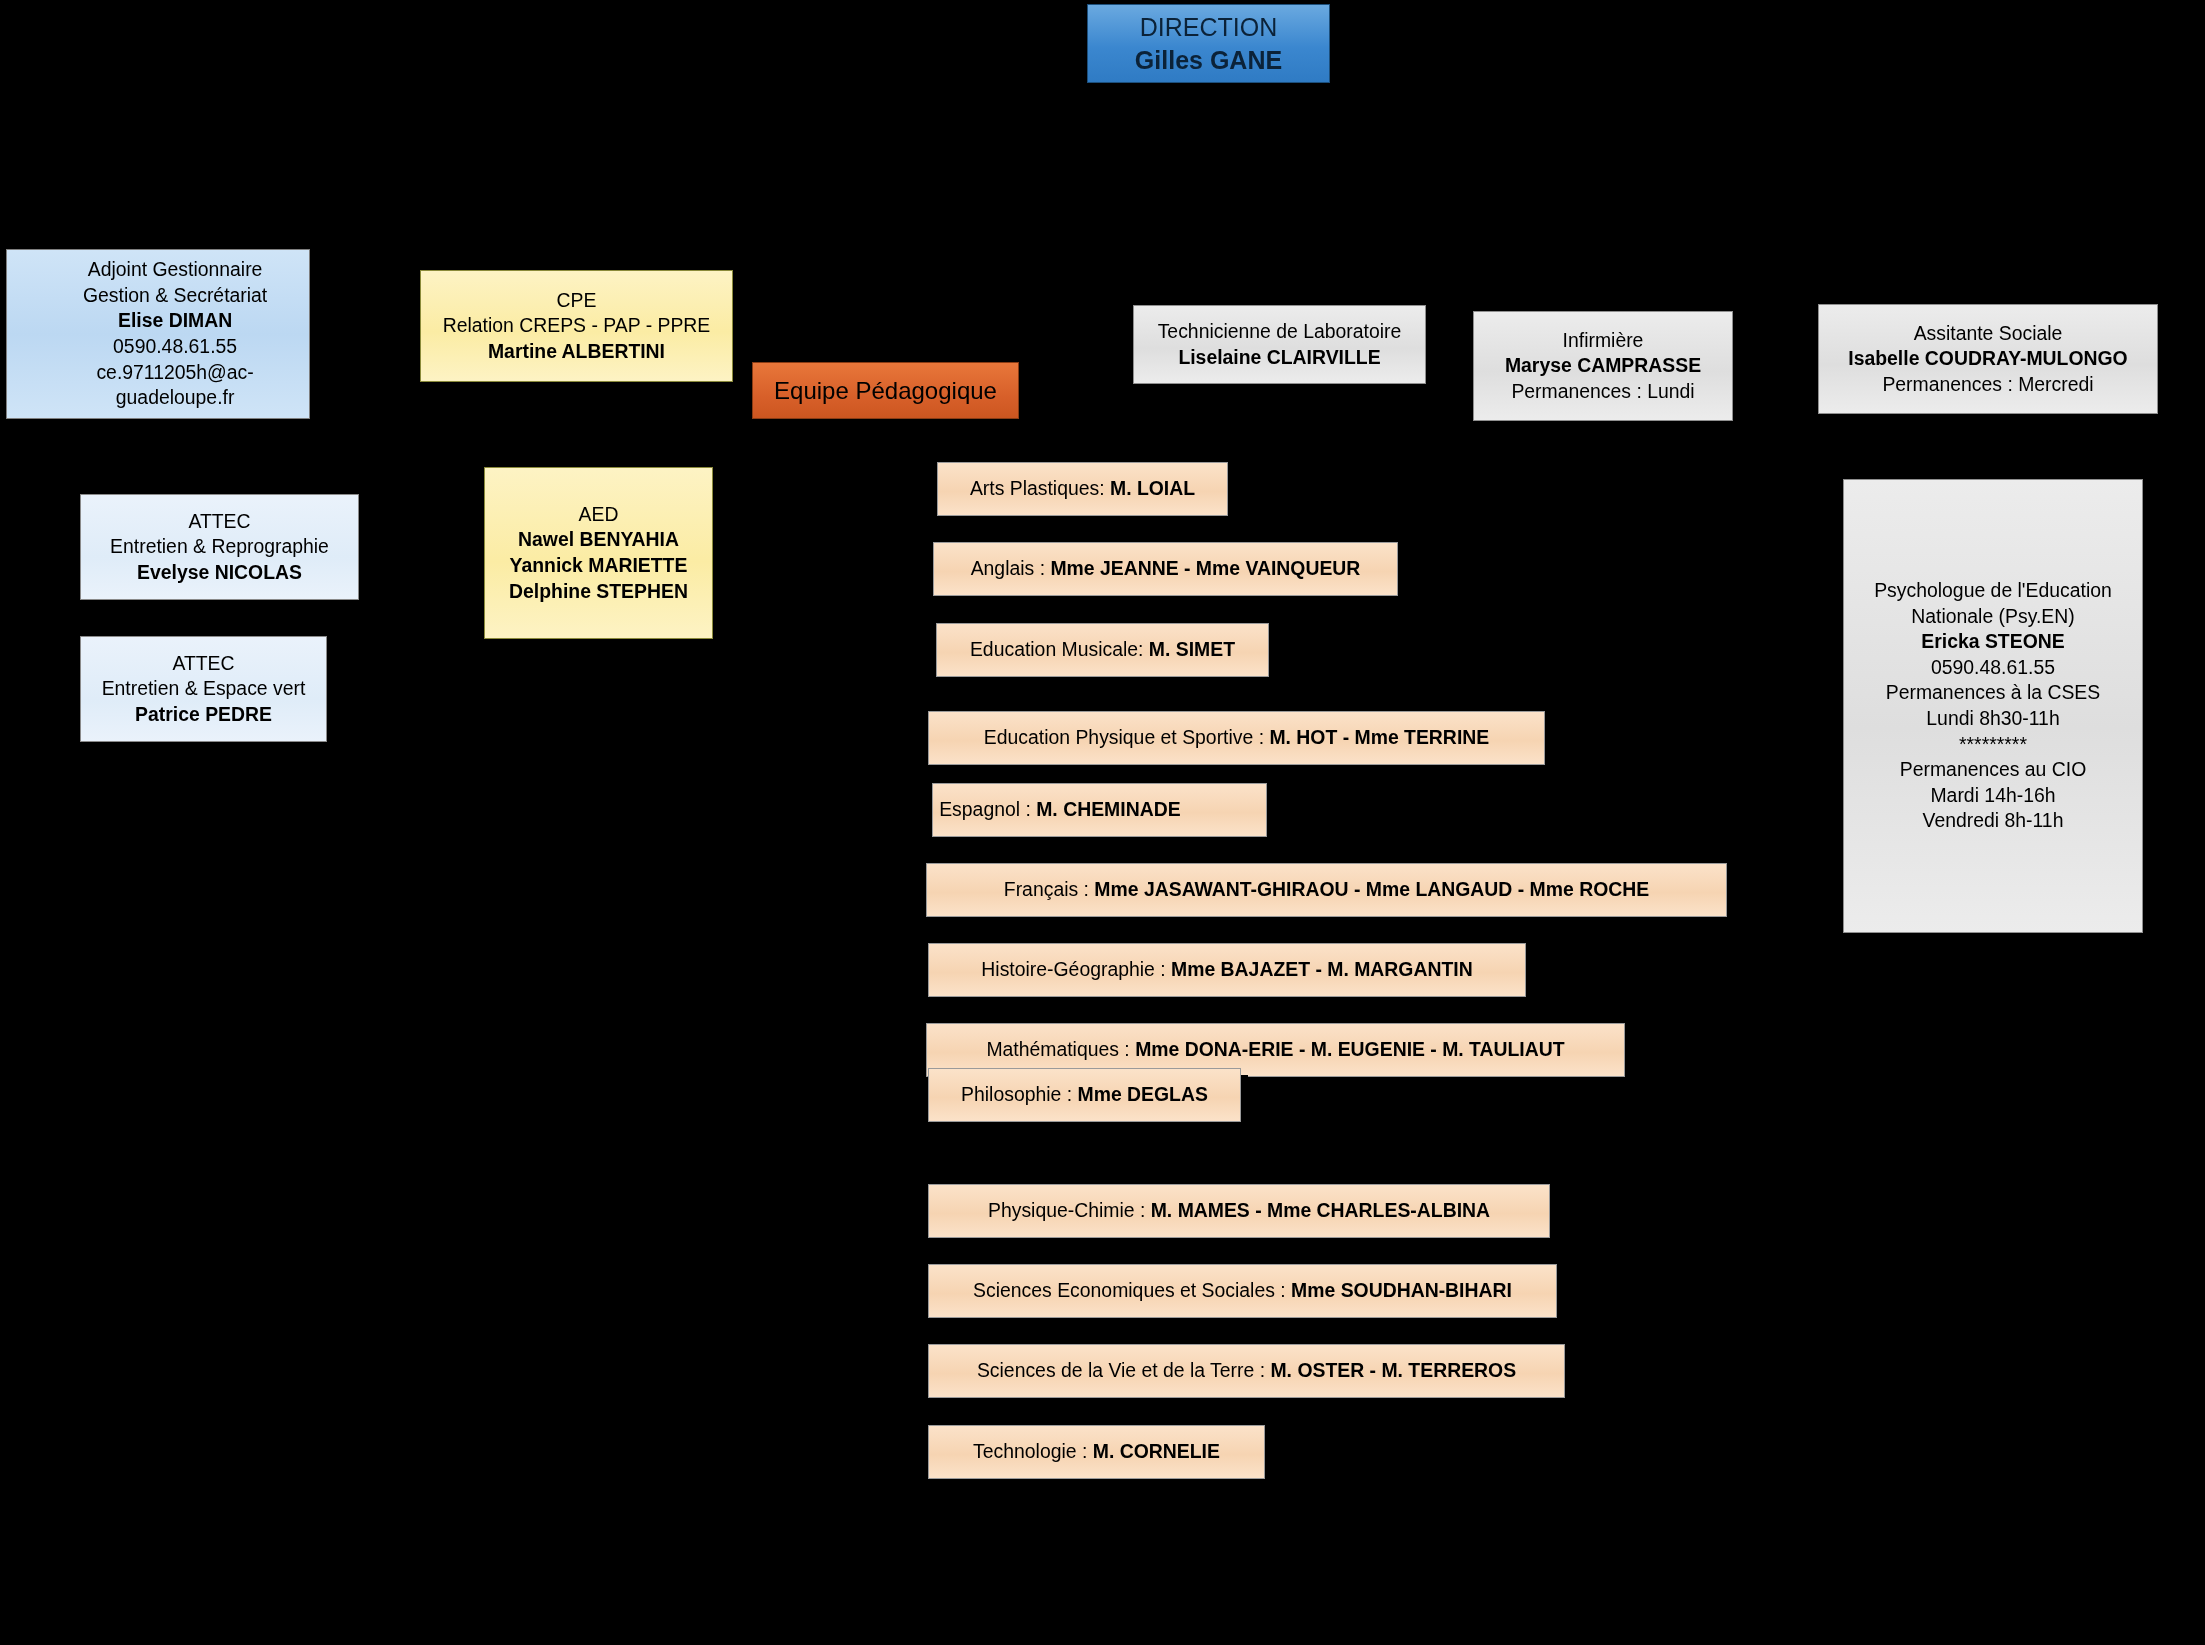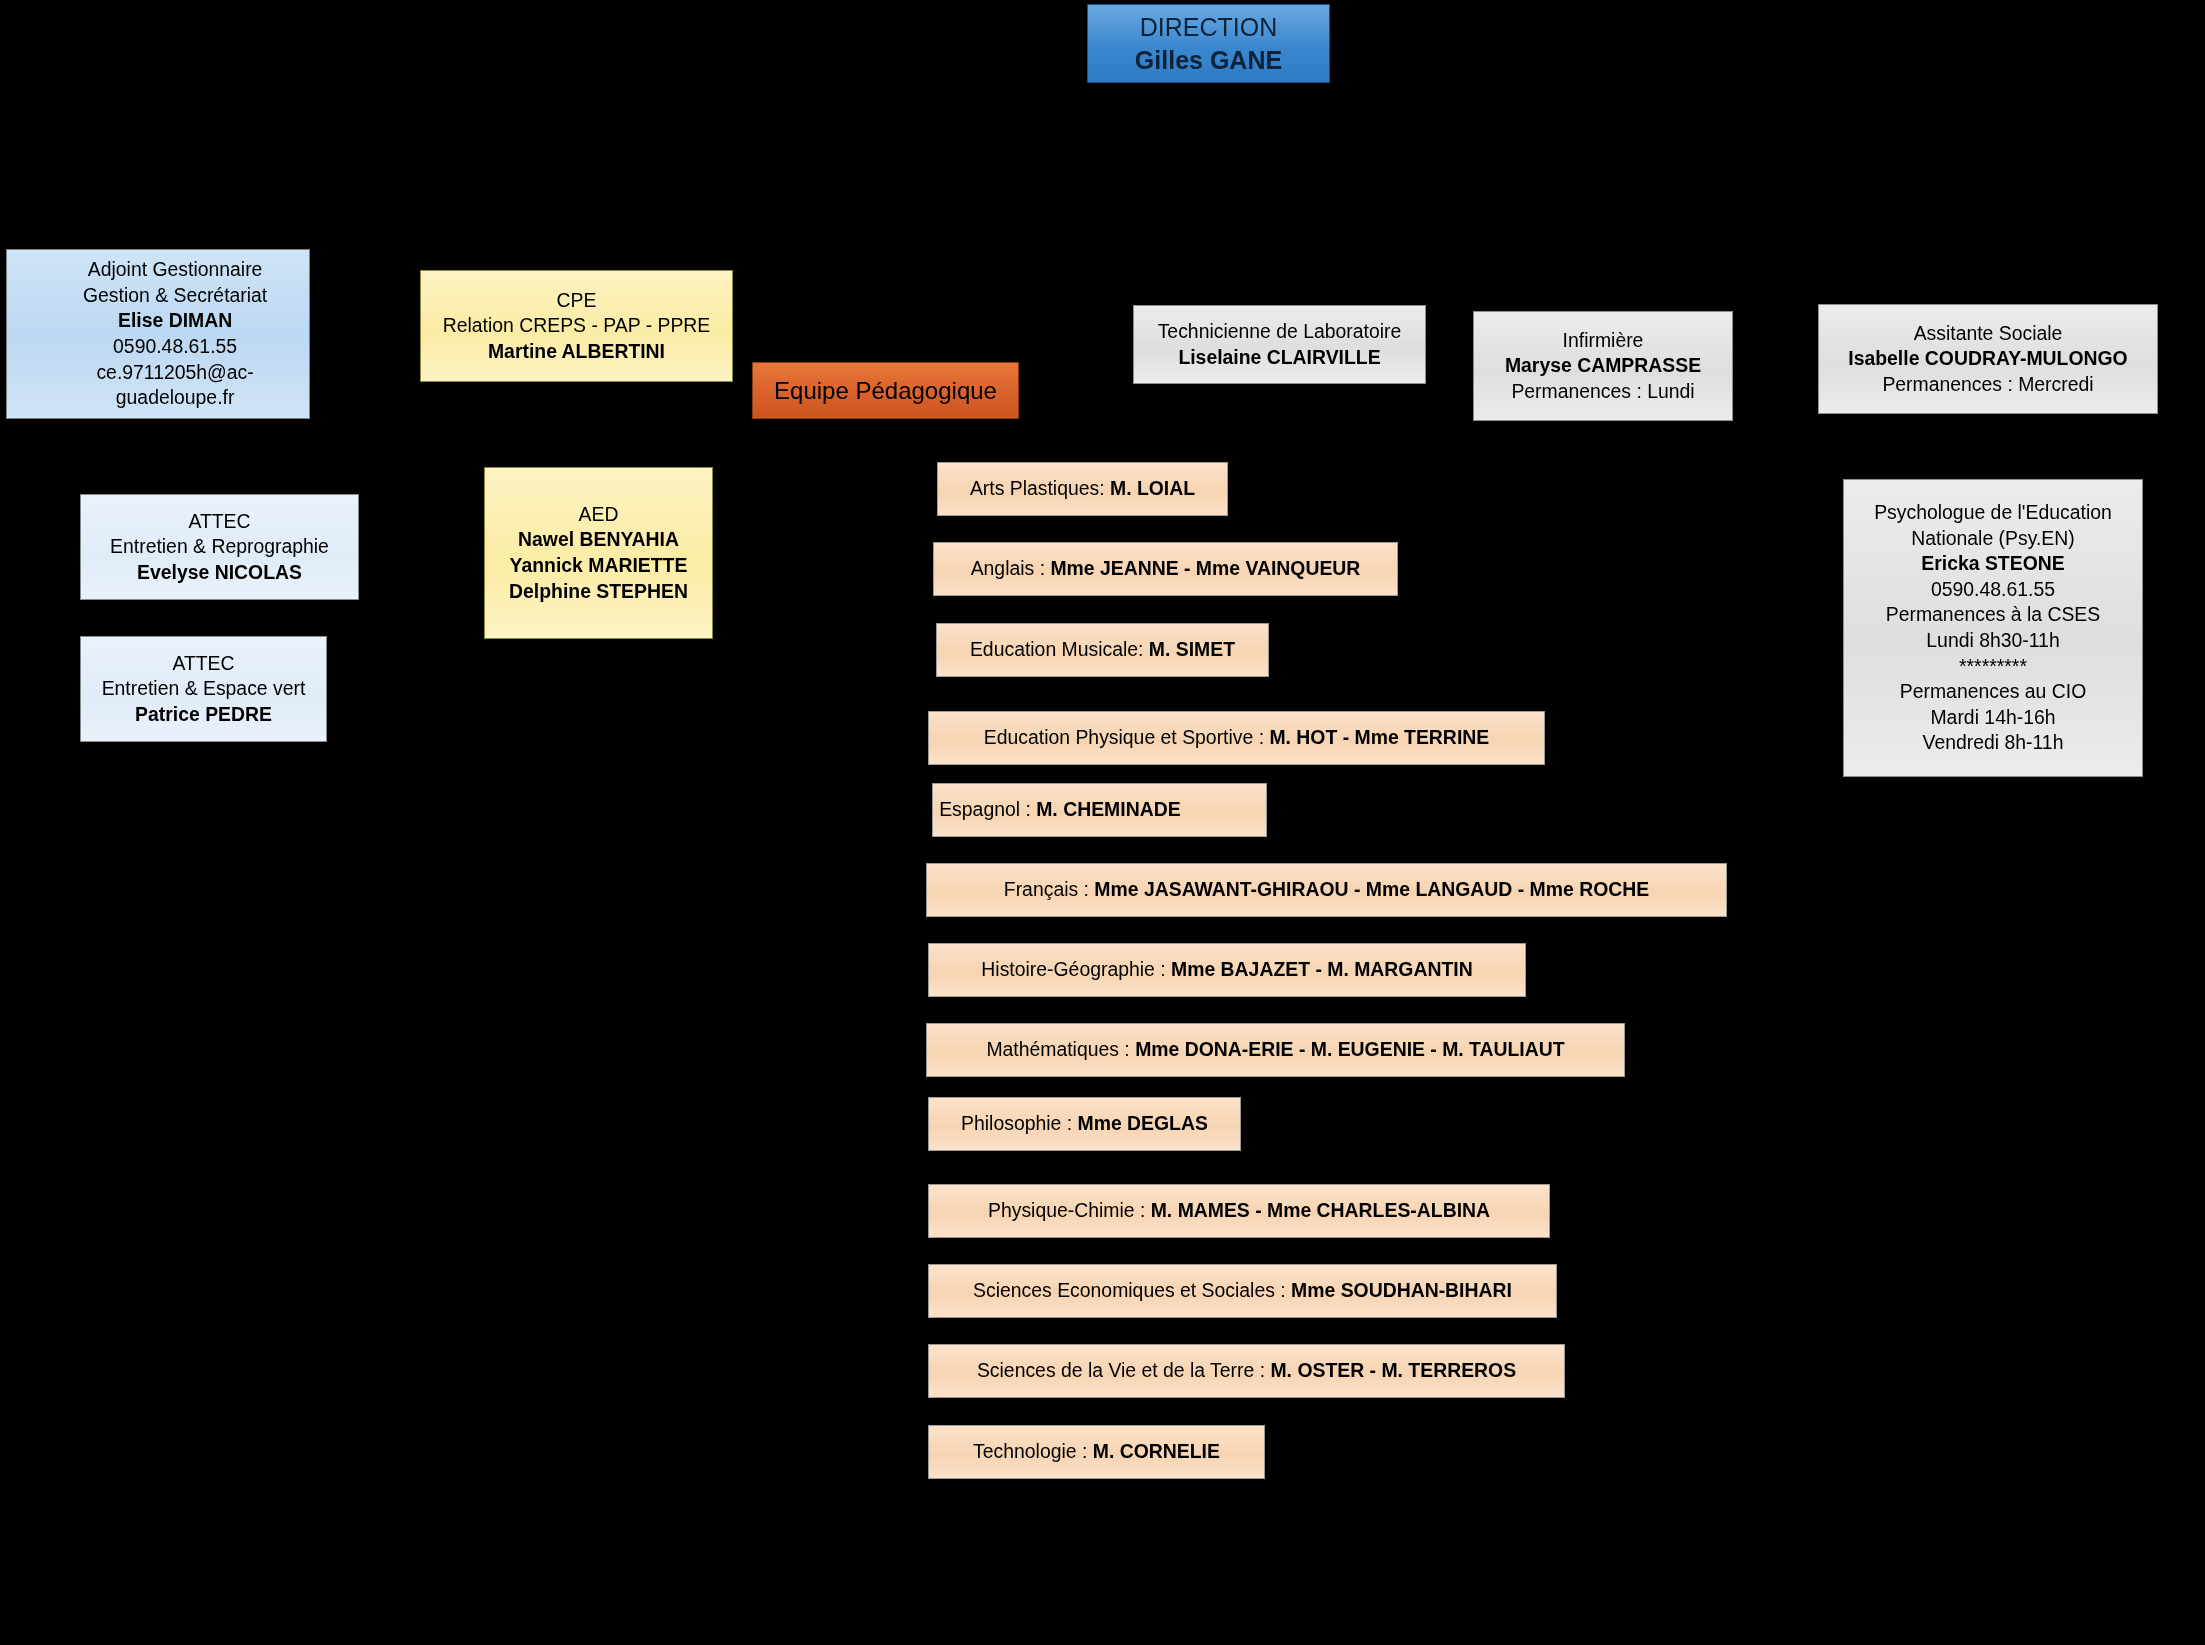--- a/index.html
+++ b/index.html
@@ -134,21 +134,21 @@
     <span class="line b">Maryse CAMPRASSE</span>
     <span class="line">Permanences : Lundi</span>
   </div>
 
   <div class="node theme-grey fs-small shadowed" style="left:1818px; top:304px; width:340px; height:110px;">
     <span class="line">Assitante Sociale</span>
     <span class="line b">Isabelle COUDRAY-MULONGO</span>
     <span class="line">Permanences : Mercredi</span>
   </div>
 
-  <div class="node theme-grey fs-small shadowed" style="left:1843px; top:479px; width:300px; height:298px;">
+  <div class="node theme-grey fs-small shadowed" style="left:1843px; top:479px; width:300px; height:454px;">
     <span class="line">Psychologue de l'Education</span>
     <span class="line">Nationale (Psy.EN)</span>
     <span class="line b">Ericka STEONE</span>
     <span class="line">0590.48.61.55</span>
     <span class="line">Permanences à la CSES</span>
     <span class="line">Lundi 8h30-11h</span>
     <span class="line">*********</span>
     <span class="line">Permanences au CIO</span>
     <span class="line">Mardi 14h-16h</span>
     <span class="line">Vendredi 8h-11h</span>
@@ -195,21 +195,21 @@
     <span>&nbsp;</span>
     <span class="b">Mme BAJAZET - M. MARGANTIN</span>
   </div>
 
   <div class="node theme-peach fs-small shadowed" style="left:926px; top:1023px; width:699px; height:54px; flex-direction:row; justify-content:center;">
     <span>Mathématiques :</span>
     <span>&nbsp;</span>
     <span class="b">Mme DONA-ERIE - M. EUGENIE - M. TAULIAUT</span>
   </div>
 
-  <div class="node theme-peach fs-small shadowed" style="left:928px; top:1097px; width:313px; height:54px; flex-direction:row; justify-content:center;">
+  <div class="node theme-peach fs-small shadowed" style="left:928px; top:1068px; width:313px; height:54px; flex-direction:row; justify-content:center;">
     <span>Philosophie :</span>
     <span>&nbsp;</span>
     <span class="b">Mme DEGLAS</span>
   </div>
 
   <div class="node theme-peach fs-small shadowed" style="left:928px; top:1184px; width:622px; height:54px; flex-direction:row; justify-content:center;">
     <span>Physique-Chimie :</span>
     <span>&nbsp;</span>
     <span class="b">M. MAMES - Mme CHARLES-ALBINA</span>
   </div>

